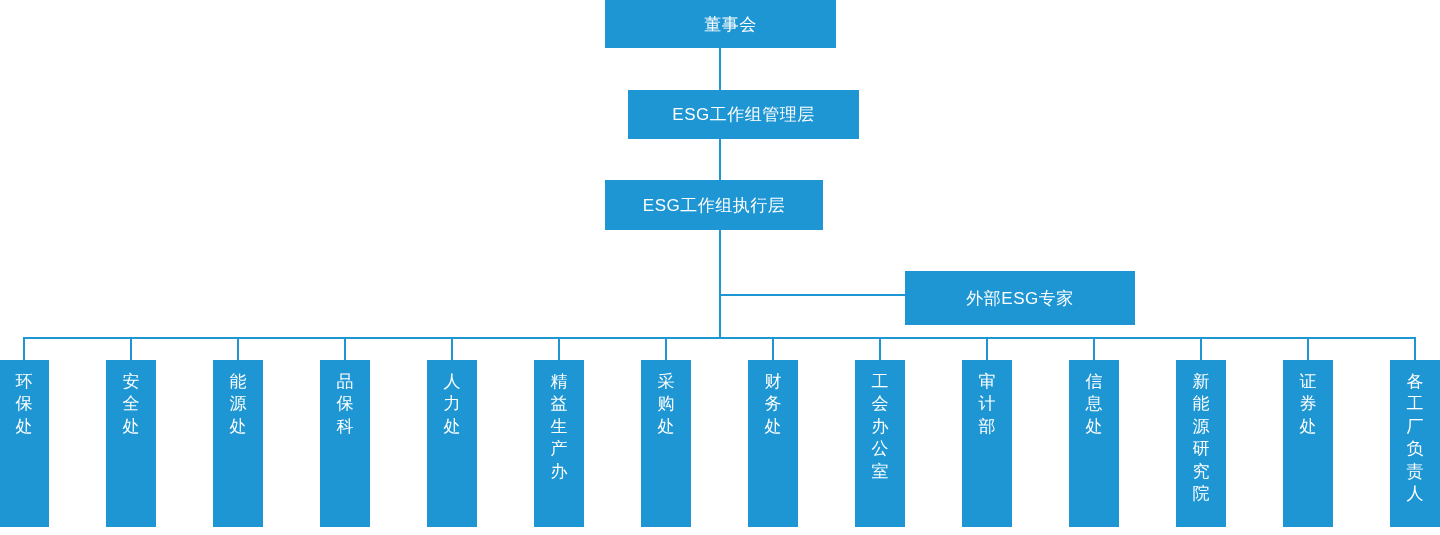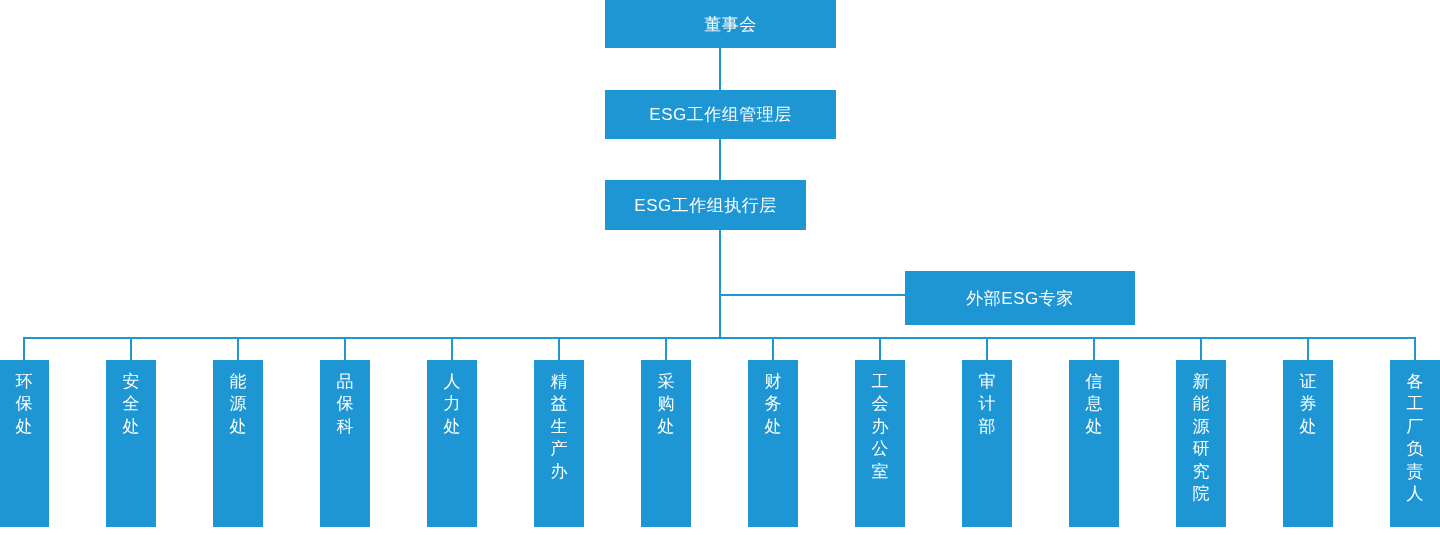--- a/index.html
+++ b/index.html
@@ -62,27 +62,27 @@
 <body>
 
 <div id="chart-root">
 
   <div class="node h" style="left:605px; top:0px; width:231px; height:48px;padding-left:20px;">
     <span>董事会</span>
   </div>
 
   <div class="line v" style="left:719px; top:48px; height:42px;"></div>
 
-  <div class="node h" style="left:605px; top:90px; width:231px; height:49px;">
+  <div class="node h" style="left:628px; top:90px; width:231px; height:49px;">
     <span>ESG工作组管理层</span>
   </div>
 
   <div class="line v" style="left:719px; top:139px; height:41px;"></div>
 
-  <div class="node h" style="left:605px; top:180px; width:201px; height:50px;">
+  <div class="node h" style="left:605px; top:180px; width:218px; height:50px;">
     <span>ESG工作组执行层</span>
   </div>
 
   <div class="line v" style="left:719px; top:230px; height:108px;"></div>
 
   <div class="line h" style="left:719px; top:294px; width:187px;"></div>
 
   <div class="node h" style="left:905px; top:271px; width:230px; height:54px;">
     <span>外部ESG专家</span>
   </div>

